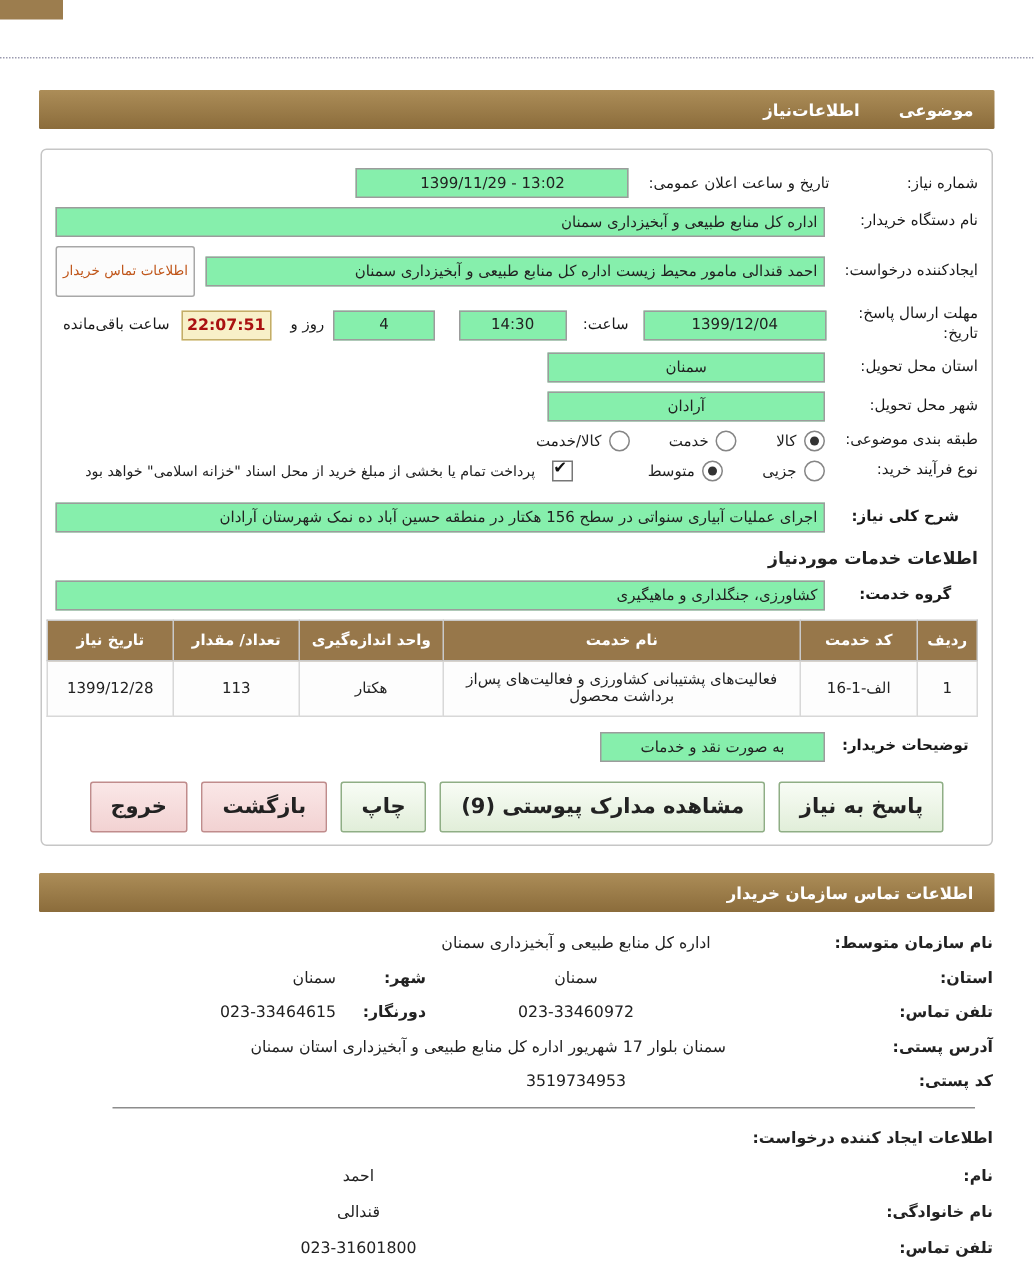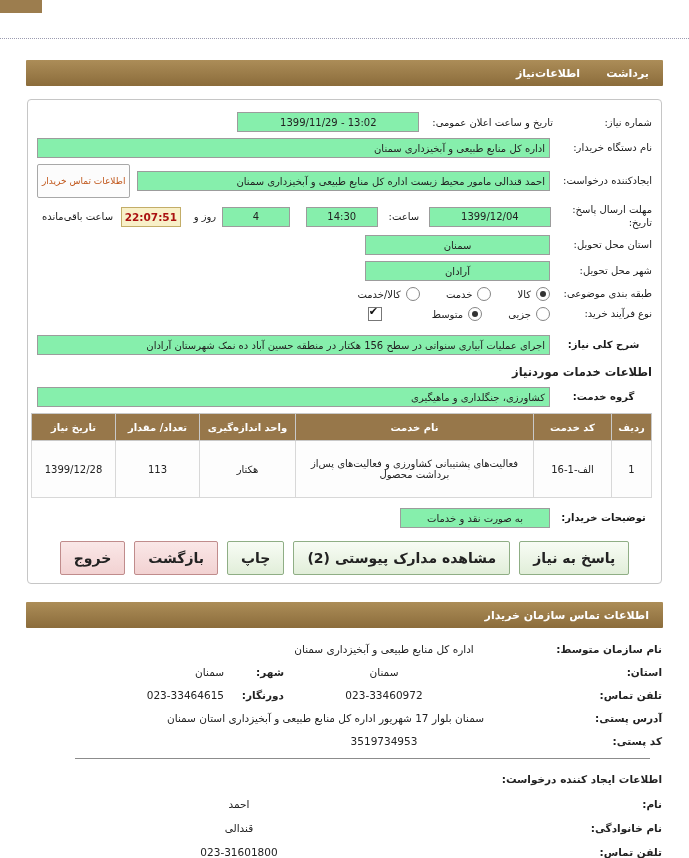--- a/index.html
+++ b/index.html
@@ -42,21 +42,21 @@
   }
   .opt{display:flex;align-items:center;gap:5px;margin-left:26px;}
   .radio{width:12px;height:12px;border:1px solid #858585;border-radius:50%;background:#fff;position:relative;flex:none;}
   .radio.sel::after{content:"";position:absolute;inset:3px;border-radius:50%;background:#333;}
   .cb{width:12px;height:12px;border:1px solid #777;background:#fff;position:relative;flex:none;margin-left:5px;}
   .cb.checked::after{content:"\2714";position:absolute;top:-3px;left:0;font-size:11px;color:#111;}
   .note{font-size:9.5px;white-space:nowrap;overflow:hidden;}
   .sec-title{font-weight:bold;font-size:11.5px;margin:10px 0 8px;}
   table.svc{width:100%;border-collapse:collapse;margin:4px 0 10px;table-layout:fixed;}
   .svc th{background:#97774a;color:#fff;font-size:10px;border:1px solid #c9c9c9;height:22px;padding:2px 3px;font-weight:bold;}
-  .svc td{background:#fdfdfd;border:1px solid #d8d8d8;font-size:10px;text-align:center;padding:12px 4px;height:32px;vertical-align:middle;}
+  .svc td{background:#fdfdfd;border:1px solid #d8d8d8;font-size:10px;text-align:center;padding:2px 4px;height:32px;vertical-align:middle;}
   .actions{display:flex;justify-content:center;gap:9px;margin:13px 0 2px;}
   .btn{height:34px;display:flex;align-items:center;padding:0 13px;font-size:14px;border-radius:2px;cursor:pointer;font-weight:bold;}
   .btn-green{background:linear-gradient(180deg,#f8fcf5,#e1eed9);border:1px solid #8fae85;color:#222;}
   .btn-pink{background:linear-gradient(180deg,#fae7e7,#f2d2d2);border:1px solid #c08c8c;color:#222;}
   .contact{margin:15px 27px 0;font-size:10.5px;}
   .crow{display:flex;margin-bottom:11px;align-items:flex-start;}
   .clbl{font-weight:bold;width:170px;padding-left:8px;text-align:right;}
   .cval1{width:200px;text-align:center;}
   .clbl2{font-weight:bold;width:60px;text-align:right;}
   .cval2{width:140px;text-align:right;}
@@ -70,21 +70,21 @@
 </style>
 </head>
 <body>
 
 <div class="corner"></div>
 <div class="dotted"></div>
 
 <div class="wrap">
 
   <div class="bar">
-    <span>برداشت</span>
+    <span>موضوعی</span>
     <span>اطلاعات‌نیاز</span>
   </div>
 
   <div class="panel">
 
     <div class="frow">
       <span class="lbl nowrap" style="width:64px">شماره نیاز:</span>
       <span class="lbl nowrap" style="margin-right:30px">تاریخ و ساعت اعلان عمومی:</span>
       <div class="inp ltr center w172" style="margin-right:8px">1399/11/29 - 13:02</div>
     </div>
@@ -141,20 +141,21 @@
       <span class="lbl wlbl nowrap">نوع فرآیند خرید:</span>
       <div class="opt">
         <span class="radio"></span>
         <span>جزیی</span>
       </div>
       <div class="opt">
         <span class="radio sel"></span>
         <span>متوسط</span>
       </div>
       <span class="cb checked" style="margin-right:24px"></span>
+      <span class="note" style="margin-right:6px">پرداخت تمام یا بخشی از مبلغ خرید از محل اسناد "خزانه اسلامی" خواهد بود</span>
     </div>
 
     <div class="frow" style="margin-top:14px">
       <span class="lbl wlbl bold nowrap">شرح کلی نیاز:</span>
       <div class="inp grow">اجرای عملیات آبیاری سنواتی در سطح 156 هکتار در منطقه حسین آباد ده نمک شهرستان آرادان</div>
     </div>
 
     <div class="sec-title">اطلاعات خدمات موردنیاز</div>
 
     <div class="frow">
@@ -193,21 +194,21 @@
       </tbody>
     </table>
 
     <div class="frow">
       <span class="lbl wlbl bold nowrap">توضیحات خریدار:</span>
       <div class="inp center w140">به صورت نقد و خدمات</div>
     </div>
 
     <div class="actions">
       <button class="btn btn-green">پاسخ به نیاز</button>
-      <button class="btn btn-green">مشاهده مدارک پیوستی  (2)</button>
+      <button class="btn btn-green">مشاهده مدارک پیوستی  (9)</button>
       <button class="btn btn-green">چاپ</button>
       <button class="btn btn-pink">بازگشت</button>
       <button class="btn btn-pink">خروج</button>
     </div>
 
   </div>
 
   <div class="bar" style="margin-top:18px">
     <span>اطلاعات  تماس   سازمان خریدار</span>
   </div>

